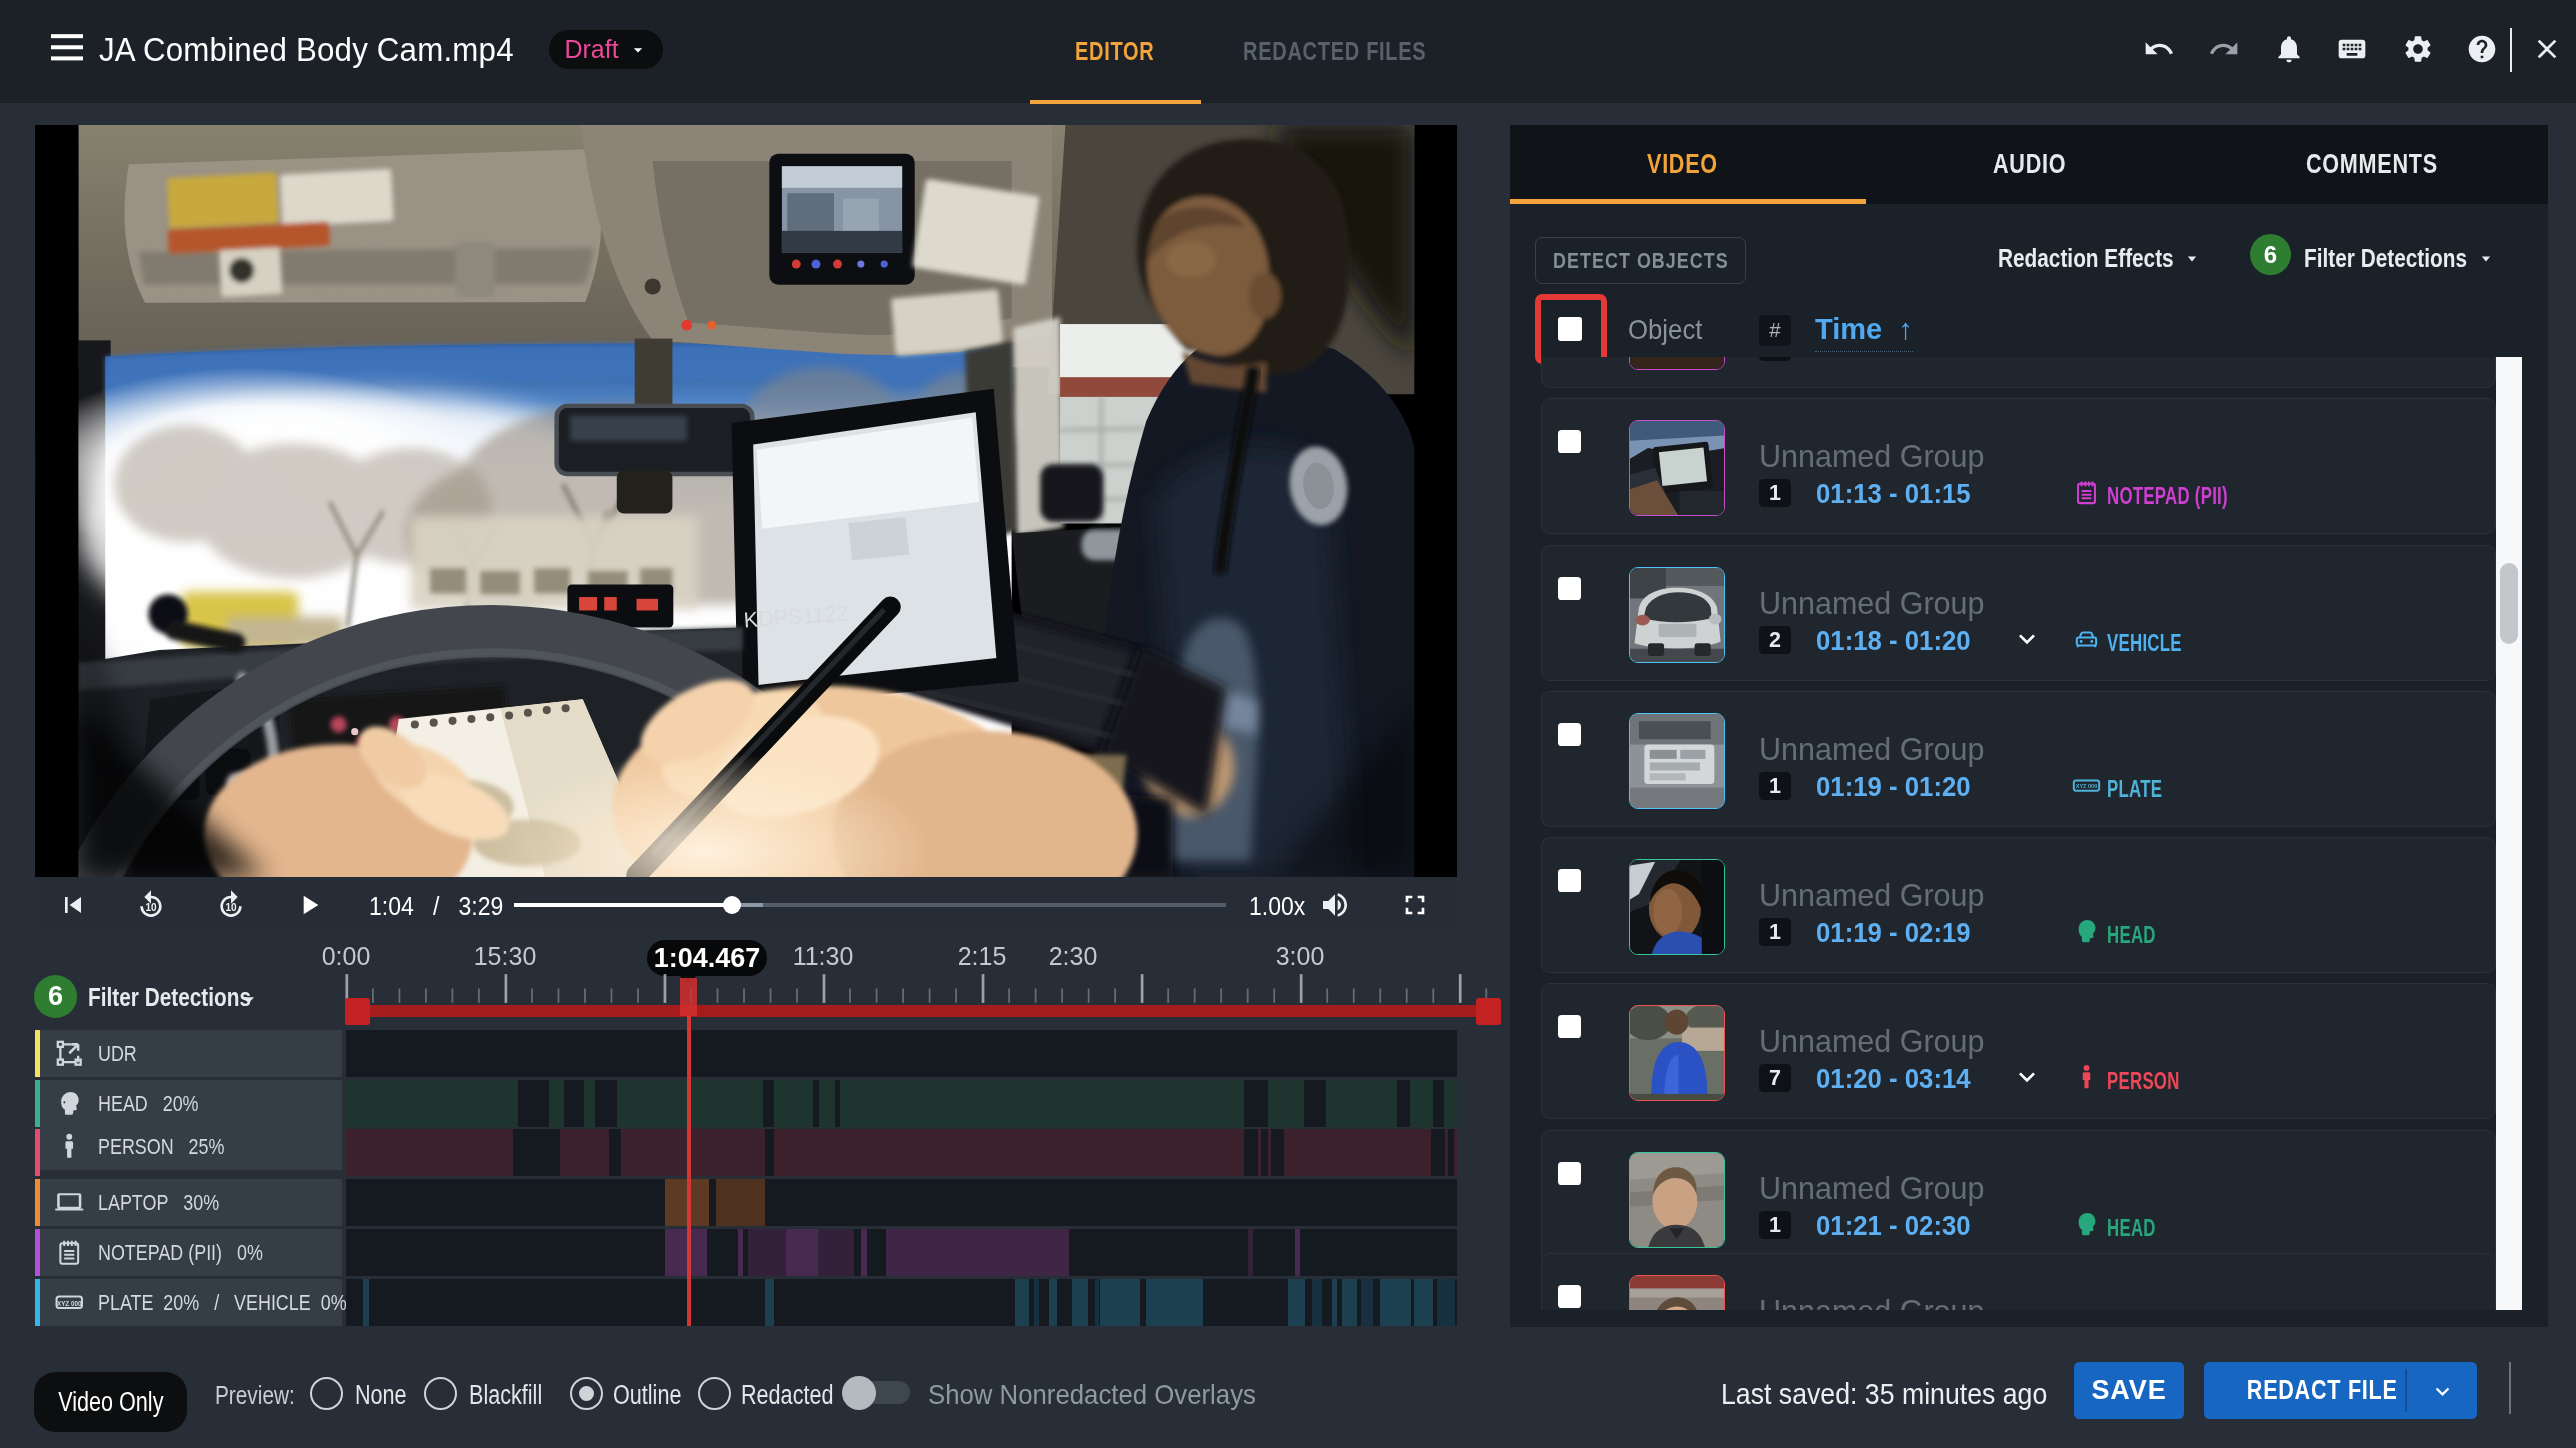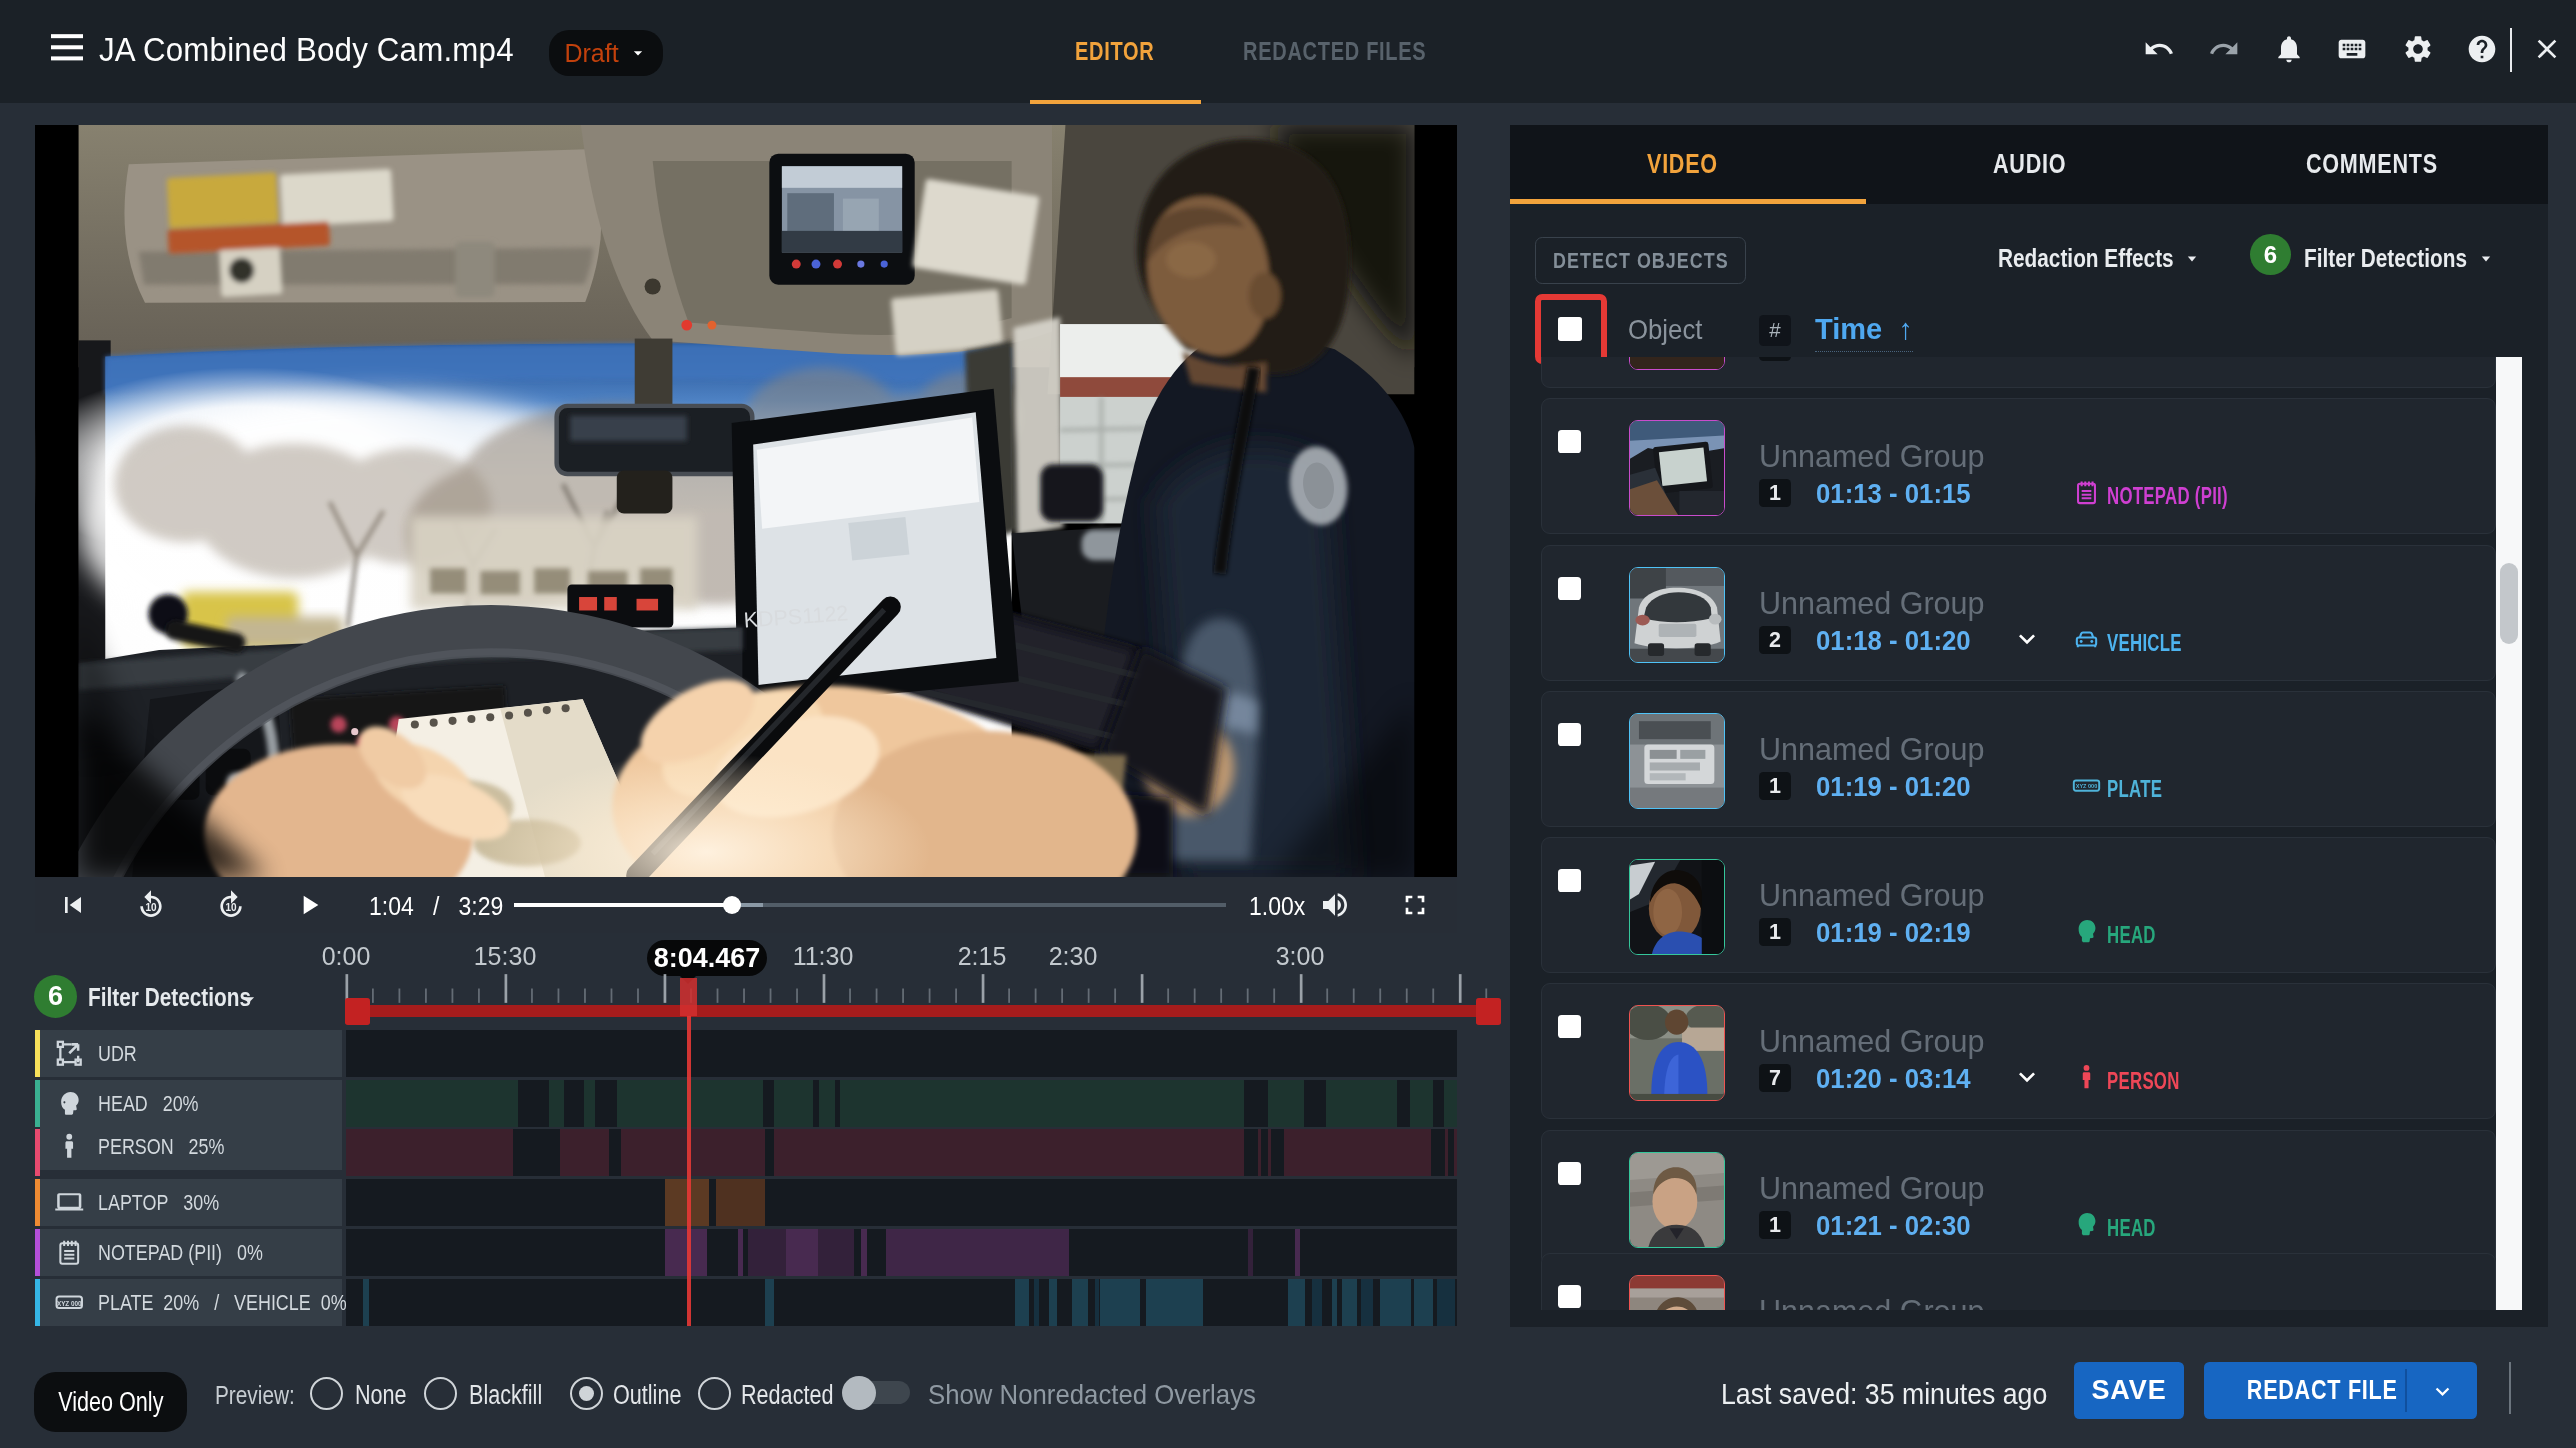--- a/index.html
+++ b/index.html
@@ -7,21 +7,21 @@
   body { position:relative; }
   .abs { position:absolute; }
   .tx8 { transform:scaleX(0.8); transform-origin:0 50%; }
   .tx9 { transform:scaleX(0.92); transform-origin:0 50%; }
   .spc { display:inline-block; transform:scaleX(0.8); transform-origin:50% 50%; }
   .flex { display:flex; align-items:center; }
 
   
   #header { position:absolute; left:0; top:0; width:2576px; height:103px; background:#1b2127; }
   #htitle { position:absolute; left:99px; top:30px; color:#fdfdfd; font-size:34px; font-weight:500; letter-spacing:0.2px; }
-  #draftpill { position:absolute; left:549px; top:30px; width:114px; height:46px; background:#0b0d0f; border-radius:20px; color:#c2410c; font-size:25px; display:flex; align-items:center; justify-content:center; gap:9px; }
+  #draftpill { position:absolute; left:549px; top:30px; width:114px; height:39px; background:#0b0d0f; border-radius:20px; color:#ec4899; font-size:25px; display:flex; align-items:center; justify-content:center; gap:9px; }
   .tab { position:absolute; top:0; height:103px; display:flex; align-items:center; font-size:25px; font-weight:700; letter-spacing:0.9px; transform:scaleX(0.8); transform-origin:0 50%; }
   #tabeditor { left:1075px; color:#f2a33c; }
   #tabredacted { left:1243px; color:#58626b; }
   #editorline { position:absolute; left:1030px; top:100px; width:171px; height:3.6px; background:#f2a33c; }
   .hicon { position:absolute; top:33px; width:32px; height:32px; }
 
   
   #player { position:absolute; left:35px; top:125px; width:1422px; height:752px; background:#000; }
   #controls { position:absolute; left:35px; top:877px; width:1422px; height:56px; background:#272d36; }
   .cicon { position:absolute; top:11.7px; width:32px; height:32px; }
@@ -405,21 +405,21 @@
   <svg class="abs" style="left:235px;top:986px" width="27" height="27" viewBox="0 0 24 24">
       <path d="M7 10l5 5 5-5z" fill="#e6eaed"></path>
     </svg>
 
   <div class="rlabel" style="left:346px">0:00</div>
   <div class="rlabel" style="left:505px">15:30</div>
   <div class="rlabel" style="left:823px">11:30</div>
   <div class="rlabel" style="left:982px">2:15</div>
   <div class="rlabel" style="left:1073px">2:30</div>
   <div class="rlabel" style="left:1300px">3:00</div>
-  <div id="phpill">8:04.467</div>
+  <div id="phpill">1:04.467</div>
   <div class="abs" style="left:679px;top:975px;width:0;height:0;border-left:9px solid transparent;border-right:9px solid transparent;border-top:9px solid #070809"></div>
 
   <svg class="abs" style="left:341px;top:974px" width="1167" height="29" viewBox="0 0 1300 32" id="ticksvg">
       <rect x="5" y="0" width="3" height="32" fill="#9aa1a8"></rect>
       <rect x="34.53" y="16" width="2" height="16" fill="#646c75"></rect>
       <rect x="64.06" y="16" width="2" height="16" fill="#646c75"></rect>
       <rect x="93.58999999999999" y="16" width="2" height="16" fill="#646c75"></rect>
       <rect x="123.11999999999999" y="16" width="2" height="16" fill="#646c75"></rect>
       <rect x="152.65" y="16" width="2" height="16" fill="#646c75"></rect>
       <rect x="182.17999999999998" y="0" width="3" height="32" fill="#9aa1a8"></rect>

